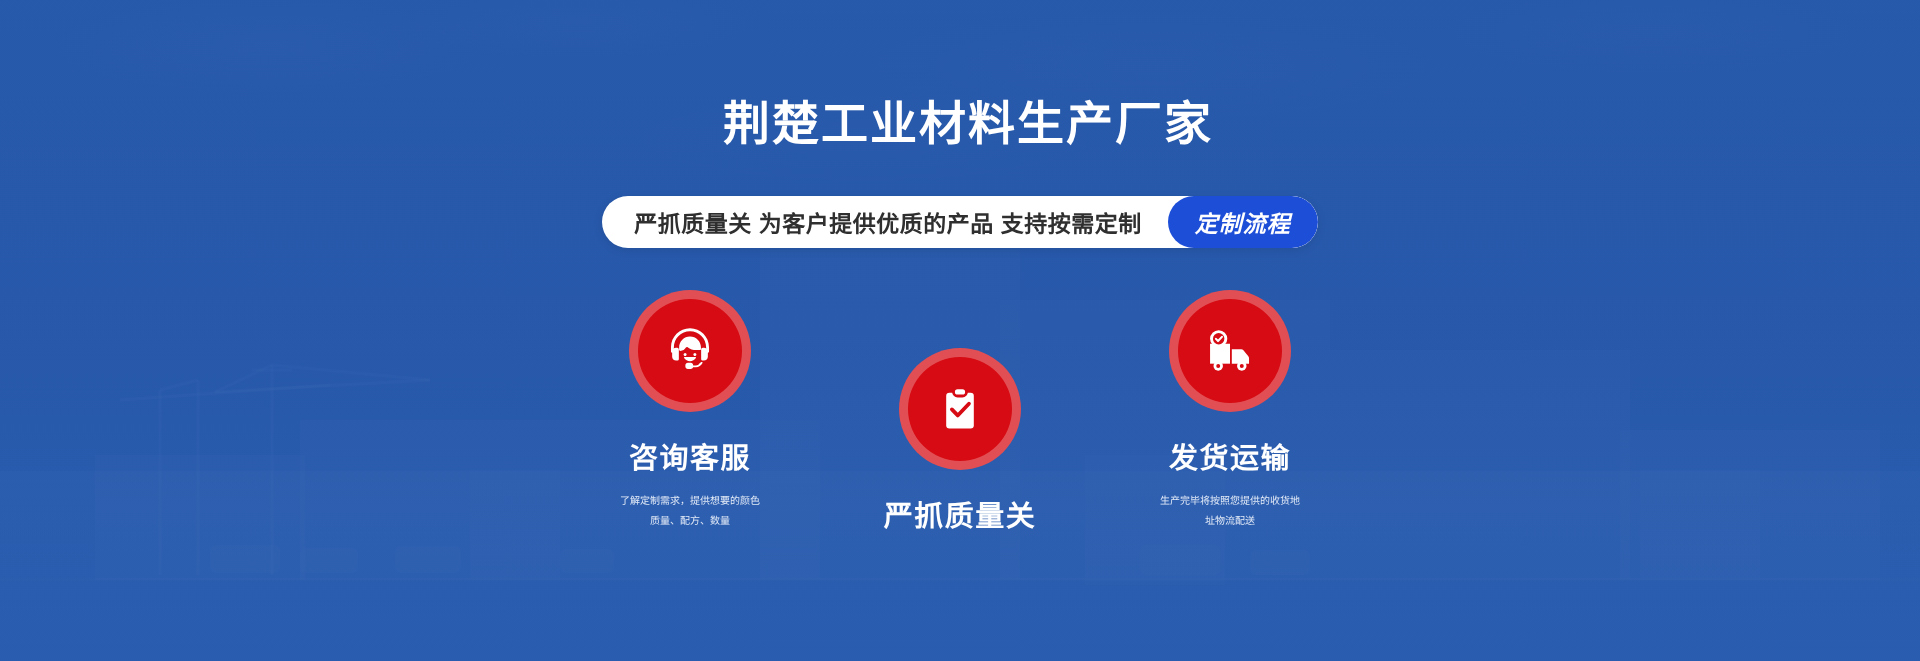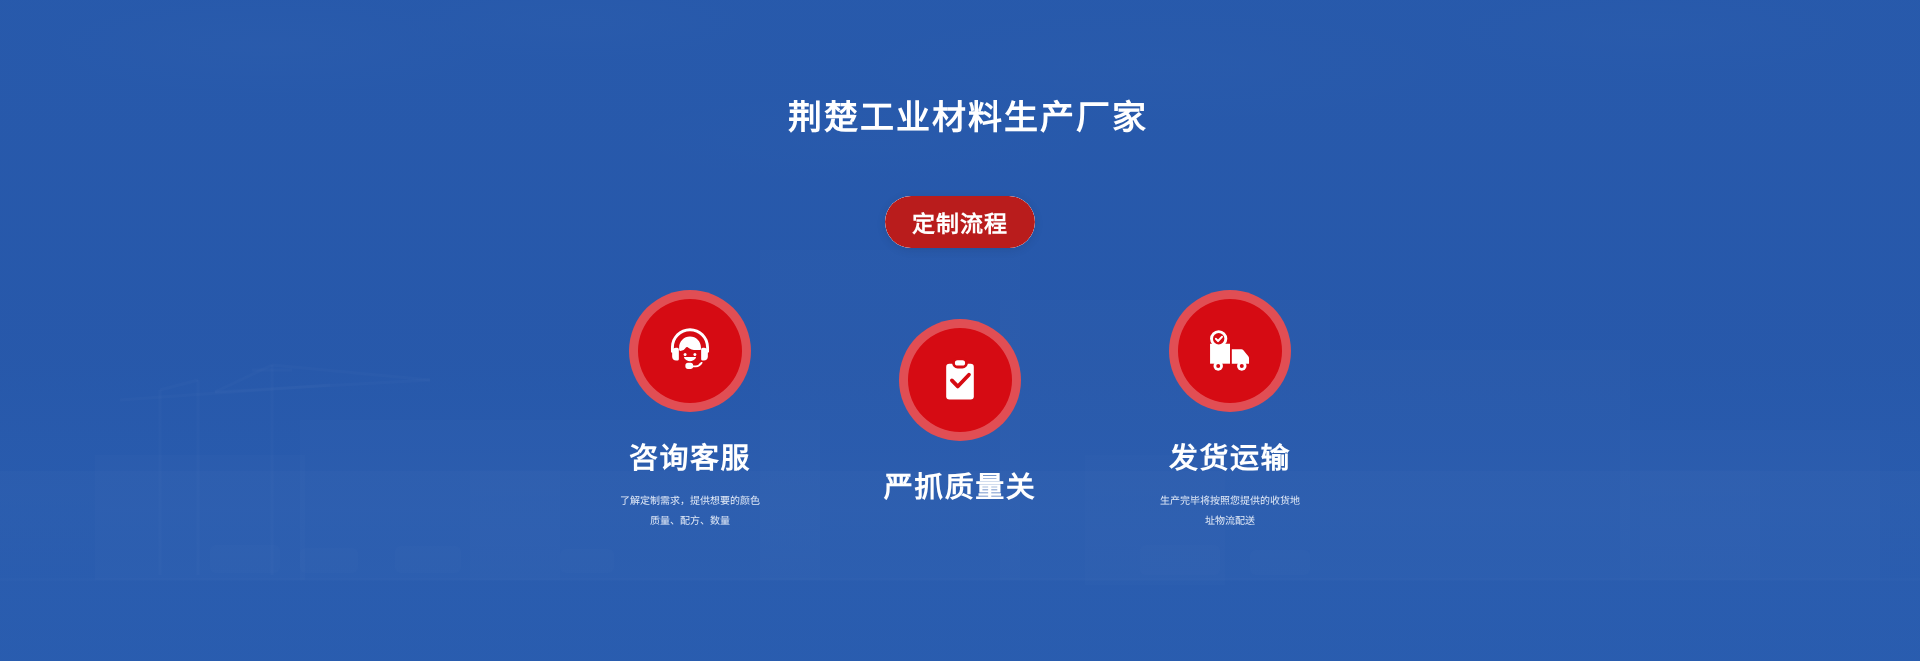--- a/index.html
+++ b/index.html
@@ -71,21 +71,21 @@
     height: 661px;
   }
 
   .headline {
     position: absolute;
     left: 16px;
     right: 0;
     top: 100px;
     text-align: center;
     color: #ffffff;
-    font-size: 34px;
+    font-size: 47px;
     line-height: 1;
     font-weight: 700;
     letter-spacing: 2px;
     white-space: nowrap;
   }
 
   
   .pill-wrap {
     position: absolute;
     left: 0;
@@ -110,40 +110,41 @@
     color: #2f2f2f;
     font-size: 23px;
     font-weight: 700;
     letter-spacing: .5px;
     white-space: nowrap;
   }
   .pill-cta {
     display: flex;
     align-items: center;
     justify-content: center;
-    background: #b91c1c;
+    background: #1d4ed8;
     color: #ffffff;
     font-size: 23px;
     font-weight: 700;
     letter-spacing: 1px;
     padding: 0 27px;
     border-radius: 26px;
     white-space: nowrap;
     cursor: pointer;
+    font-style: italic;
   }
 
   
   .steps {
     position: absolute;
     left: 0;
     right: 0;
     top: 290px;
     display: flex;
     justify-content: center;
-    align-items: center;
+    align-items: flex-end;
     gap: 0;
   }
   .step {
     width: 270px;
     display: flex;
     flex-direction: column;
     align-items: center;
     text-align: center;
   }
   .step-circle {
@@ -228,20 +229,21 @@
 
   <div class="bg-ground"></div>
   <div class="bg-tint"></div>
 
   <div class="content">
 
     <div class="headline">荆楚工业材料生产厂家</div>
 
     <div class="pill-wrap">
       <div class="pill">
+        <div class="pill-text">严抓质量关 为客户提供优质的产品 支持按需定制</div>
         <div class="pill-cta">定制流程</div>
       </div>
     </div>
 
     <div class="steps">
 
       <div class="step">
         <div class="step-circle">
           <span>
             <svg width="58" height="58" viewBox="0 0 64 64" fill="#ffffff" aria-hidden="true">

